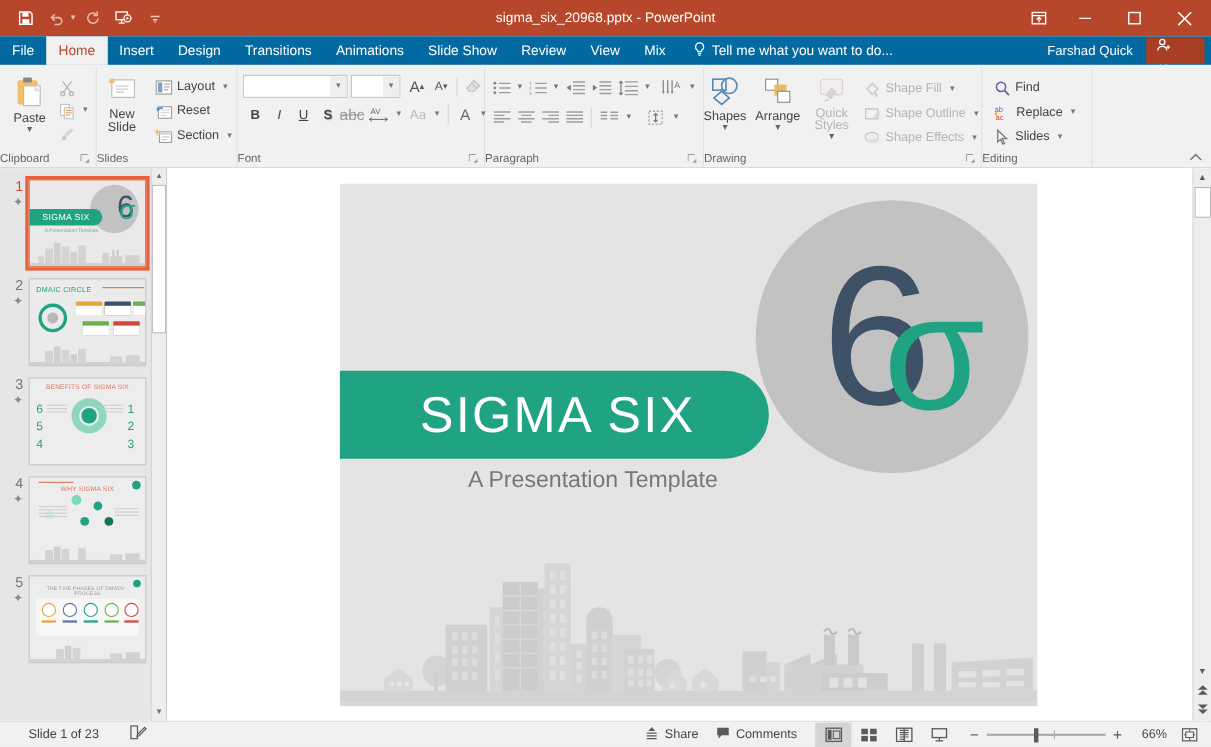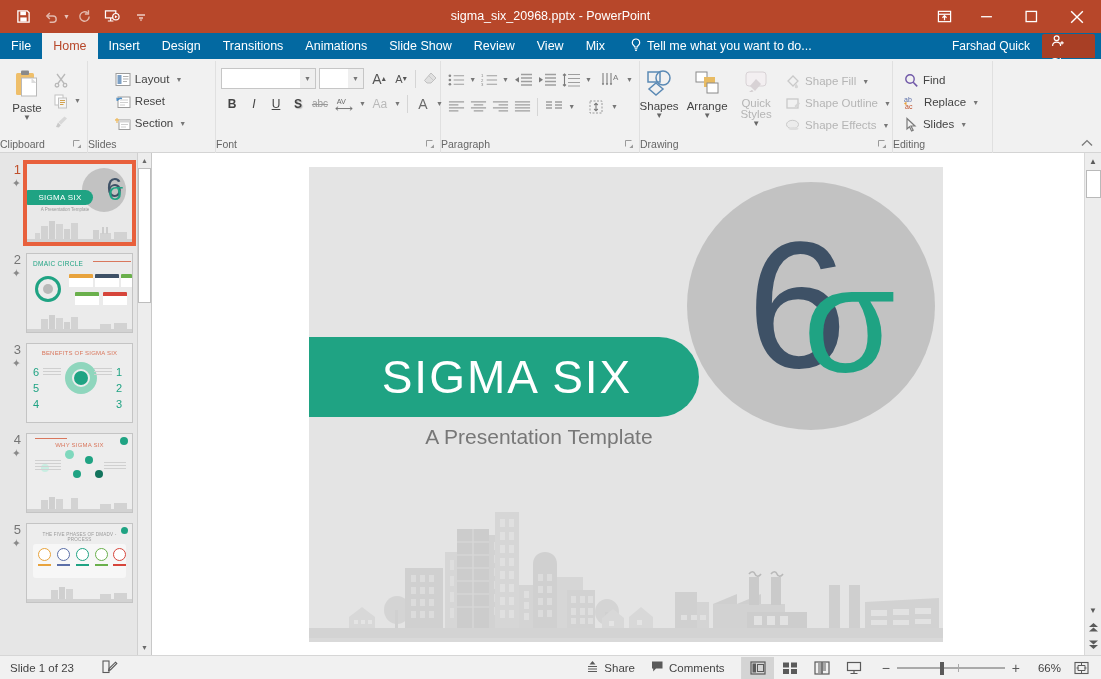--- a/index.html
+++ b/index.html
@@ -186,21 +186,21 @@
     width: 17px; height: 17px; display: flex; align-items: center; justify-content: center;
     color: #5a5a5a; font-size: 8px;
   }
   .sb2-thumb { width: 15px; height: 28px; background: #fff; border: 1px solid #b9b9b9; }
 
   
   .statusbar {
     height: 24px; background: #f1f1f1; border-top: 1px solid #d6d6d6;
     display: flex; align-items: center; flex: 0 0 24px; font-size: 11.5px; color: #444;
   }
-  .sb-left { display: flex; align-items: center; gap: 28px; padding-left: 10px; }
+  .sb-left { display: flex; align-items: center; gap: 28px; padding-left: 26px; }
   .sb-right { margin-left: auto; display: flex; align-items: center; padding-right: 8px; }
   .sb-item { display: flex; align-items: center; gap: 5px; padding: 0 8px; height: 24px; }
   .viewbtns { display: flex; align-items: center; margin-left: 8px; border-left: 1px solid #d6d6d6; }
   .viewbtn {
     width: 32px; height: 22px; display: flex; align-items: center; justify-content: center;
     color: #5a5a5a;
   }
   .viewbtn.active { background: #d4d4d4; }
   .zoomwrap { display: flex; align-items: center; gap: 7px; margin-left: 12px; }
   .zoomtrack { width: 108px; height: 12px; position: relative; display: flex; align-items: center; }
@@ -358,20 +358,28 @@
       <div class="dialog-launcher">
         <svg width="9" height="9" viewBox="0 0 9 9">
             <path d="M0.5 0.5h6M0.5 0.5v6" stroke="#9a9a9a"></path>
             <path d="M8 8L4.4 8 8 4.4z" fill="#9a9a9a"></path>
           </svg>
       </div>
     </div>
 
     <div class="rgroup" style="width:128px;">
       <div class="rgroup-body" style="padding-top:2px;">
+        <div class="bigbtn" style="width:52px;">
+          <svg width="30" height="28" viewBox="0 0 32 30">
+              <rect x="6" y="5" width="22" height="17" fill="#fff" stroke="#b7b7b7"></rect>
+              <path d="M10 11h12M10 14h12M10 17h8" stroke="#cfcfcf" stroke-width="1.3"></path>
+              <path d="M6 3.5v6M3 6.5h6M4.2 4.2l3.6 3.6M7.8 4.2L4.2 7.8" stroke="#efbf6a" stroke-width="1.5"></path>
+            </svg>
+          <span class="lbl" style="white-space:normal;">New Slide</span>
+        </div>
         <div style="display:flex;flex-direction:column;padding-top:2px;">
           <div class="smallbtn">
             <span class="icon-sq">
               <svg width="16" height="15" viewBox="0 0 16 15">
                   <rect x="1" y="1.5" width="14" height="12" fill="#fff" stroke="#9c9c9c"></rect>
                   <rect x="2.5" y="3" width="4" height="9" fill="#7c9fc4"></rect>
                   <path d="M8 4.5h5.5M8 7h5.5M8 9.5h4" stroke="#b0b0b0" stroke-width="1.1"></path>
                 </svg>
             </span>
             <span>Layout</span>
@@ -430,21 +438,21 @@
                 <path d="M9 2l5 5-5 5H5L2.5 9.5z" fill="#e0e0e0" stroke="#c0c0c0"></path>
                 <path d="M6.5 4.5l4.5 4.5" stroke="#c9c9c9"></path>
               </svg>
           </div>
         </div>
         <div class="rowline">
           <div class="tinybtn" style="font-weight:bold;font-size:12px;color:#444;">B</div>
           <div class="tinybtn" style="font-style:italic;font-size:12px;color:#444;">I</div>
           <div class="tinybtn" style="text-decoration:underline;font-size:12px;color:#444;">U</div>
           <div class="tinybtn" style="font-size:12px;color:#444;font-weight:bold;text-shadow:1px 1px 1px #bbb;">S</div>
-          <div class="tinybtn" style="font-size:10px;color:#999;text-decoration:line-through;">abc</div>
+          <div class="tinybtn" style="font-size:14px;color:#999;text-decoration:line-through;">abc</div>
           <div class="tinybtn" style="width:26px;">
             <svg width="20" height="16" viewBox="0 0 22 16">
                 <text x="3" y="8" font-size="8" fill="#6a6a6a" font-family="Liberation Sans">AV</text>
                 <path d="M2 13h18M2 13l2.5-2M2 13l2.5 2M20 13l-2.5-2M20 13l-2.5 2" stroke="#6a6a6a" stroke-width="1"></path>
               </svg>
           </div>
           <span class="caret-sm">▼</span>
           <div class="tinybtn dim" style="width:24px;font-size:12px;">Aa</div>
           <span class="caret-sm">▼</span>
           <div style="width:1px;height:18px;background:#d5d5d5;margin:0 4px;"></div>

